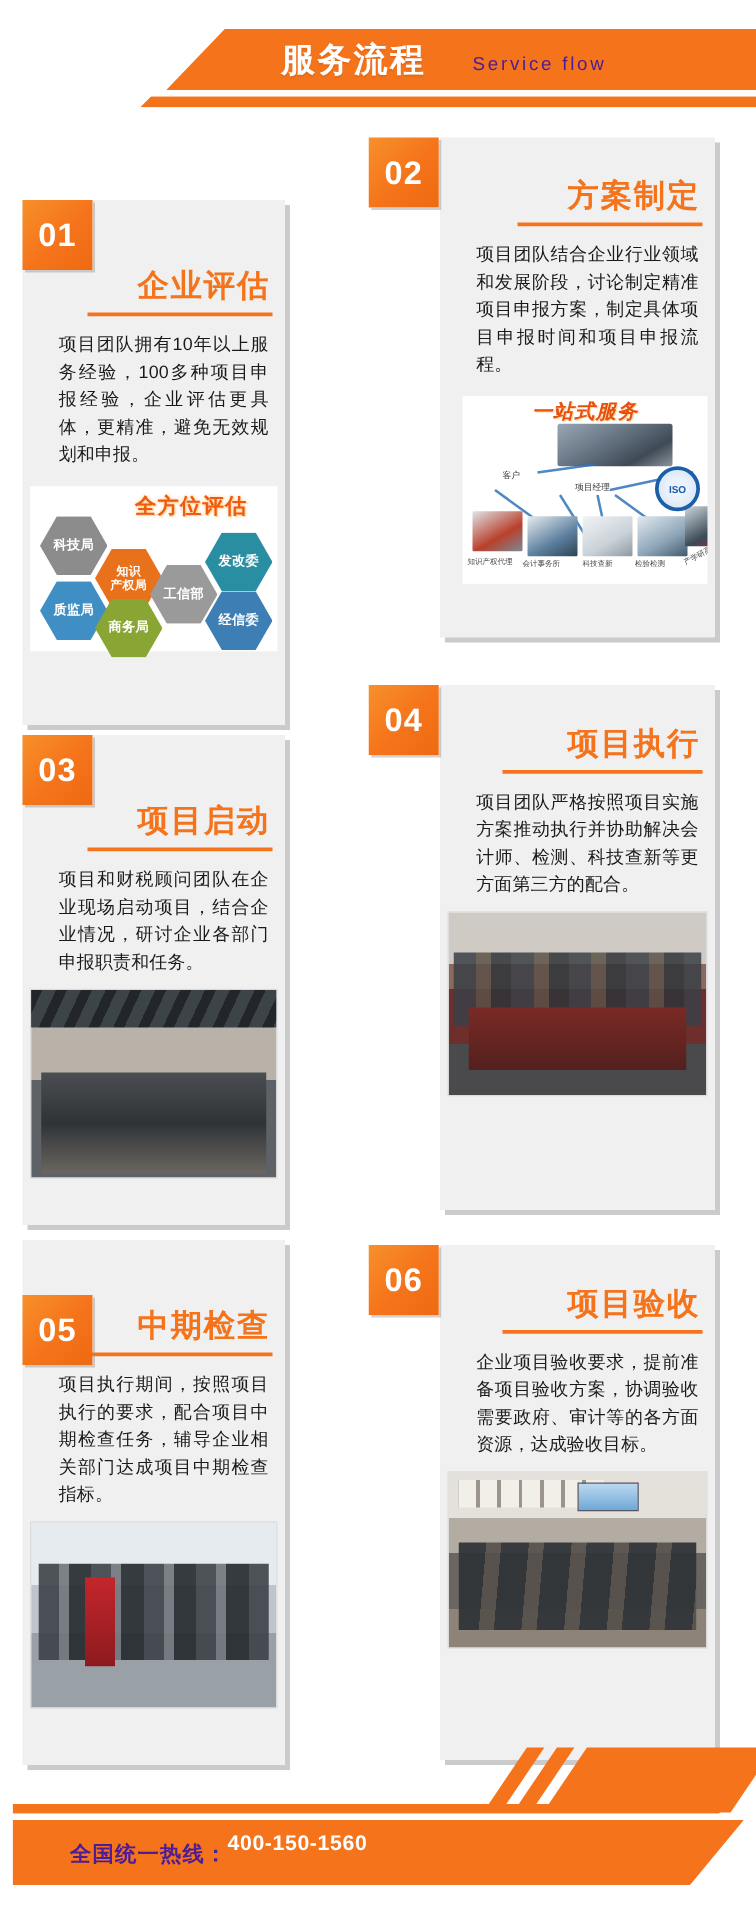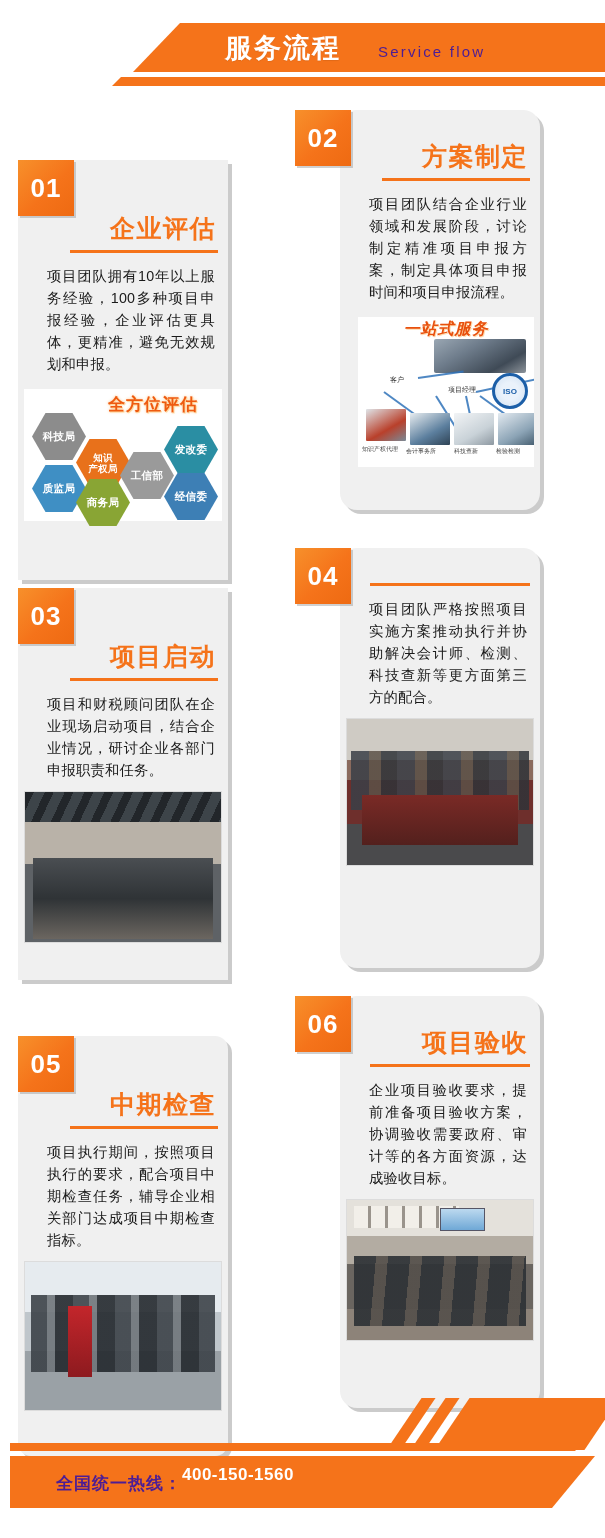--- a/index.html
+++ b/index.html
@@ -33,21 +33,21 @@
     font-weight:400;
   }
 
   
   .card {
     position:absolute;
     background:#f0f0f0;
     box-shadow:4px 4px 0 rgba(160,160,160,.55);
   }
   .card.left  { left:18px;  width:210px; }
-  .card.right { left:340px; width:200px;border-radius:17px; }
+  .card.right { left:352px; width:220px; }
 
   .badge {
     position:absolute;
     width:56px; height:56px;
     background:linear-gradient(135deg,#f7902b 0%,#f5731a 55%,#ee6a12 100%);
     color:#fff; font-size:26px; font-weight:bold;
     display:flex; align-items:center; justify-content:center;
     letter-spacing:1px;
     box-shadow:2px 2px 0 rgba(150,150,150,.45);
   }
@@ -258,29 +258,30 @@
   <div class="title-rule" style="width:148px;"></div>
   <div class="card-body">项目和财税顾问团队在企业现场启动项目，结合企业情况，研讨企业各部门申报职责和任务。</div>
   <div class="photo ph03"></div>
 </div>
 <div class="badge left" style="top:588px;">
   <span>03</span>
 </div>
 
 <div class="card right" style="top:548px;height:420px;">
   <div style="height:30px;"></div>
+  <div class="card-title">项目执行</div>
   <div class="title-rule" style="width:160px;"></div>
   <div class="card-body">项目团队严格按照项目实施方案推动执行并协助解决会计师、检测、科技查新等更方面第三方的配合。</div>
   <div class="photo ph04"></div>
 </div>
 <div class="badge right" style="top:548px;">
   <span>04</span>
 </div>
 
-<div class="card left" style="top:1036px;height:420px;border-radius:13px;">
+<div class="card left" style="top:992px;height:420px;">
   <div style="height:52px;"></div>
   <div class="card-title">中期检查</div>
   <div class="title-rule" style="width:148px;"></div>
   <div class="card-body">项目执行期间，按照项目执行的要求，配合项目中期检查任务，辅导企业相关部门达成项目中期检查指标。</div>
   <div class="photo ph05"></div>
 </div>
 <div class="badge left" style="top:1036px;">
   <span>05</span>
 </div>
 

